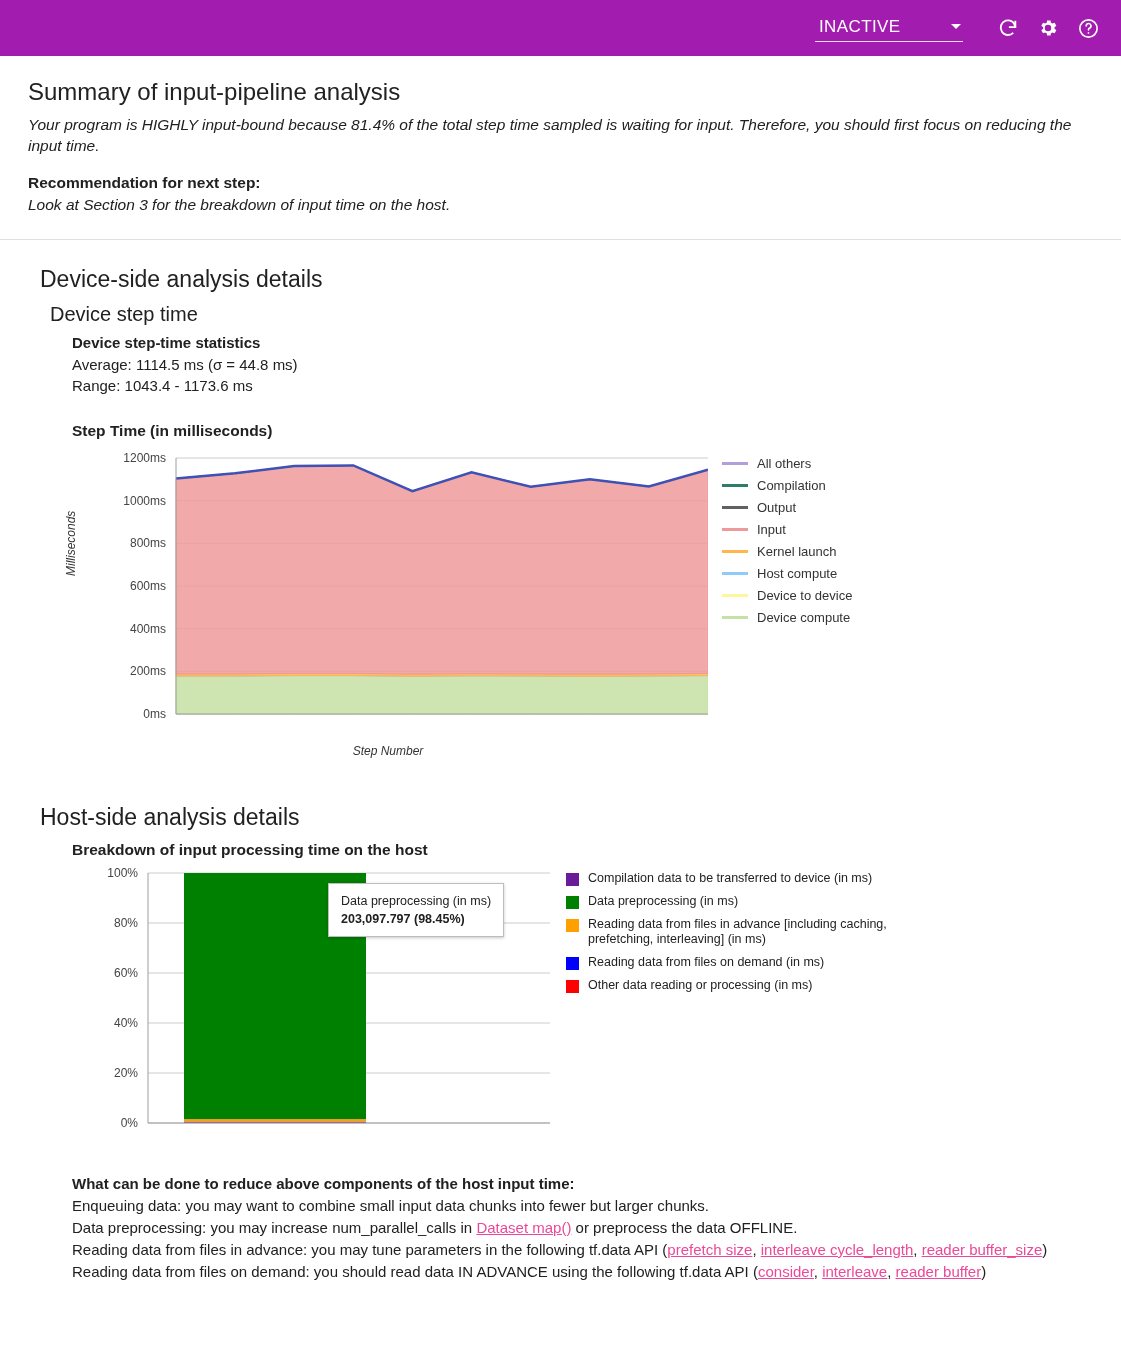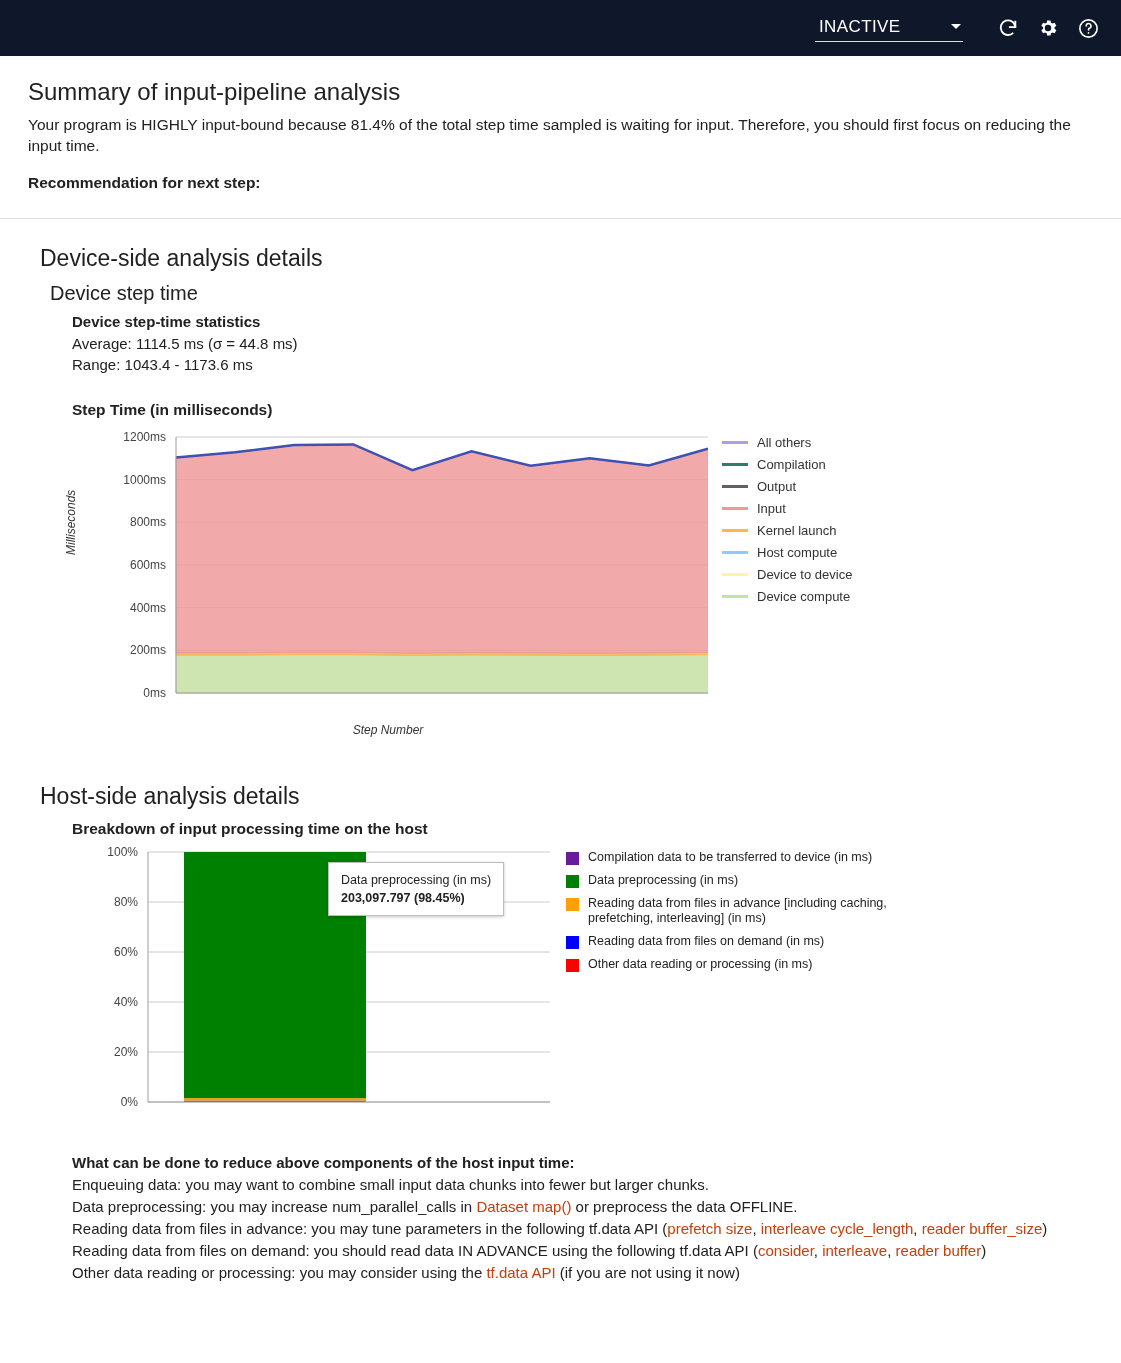--- a/index.html
+++ b/index.html
@@ -9,21 +9,21 @@
     height: 1363px;
     background: #ffffff;
     font-family: "Liberation Sans", sans-serif;
     color: #212121;
     overflow: hidden;
   }
 
   
   .topbar {
     height: 56px;
-    background: #0f172a;
+    background: #a21caf;
     display: flex;
     align-items: center;
     justify-content: flex-end;
     padding: 0 16px;
   }
   .run-select {
     display: flex;
     align-items: center;
     border-bottom: 1px solid rgba(255,255,255,0.85);
     min-width: 148px;
@@ -53,20 +53,21 @@
   
   .section { padding: 0 40px; }
   .summary-block { padding: 22px 28px 24px 28px; border-bottom: 1px solid #e0e0e0; }
   h1.title {
     font-size: 24px;
     font-weight: 400;
     margin: 0 0 8px 0;
     color: #212121;
   }
   .italic-text {
+    font-style: italic;
     font-size: 15.5px;
     line-height: 21px;
     margin: 0;
     color: #212121;
   }
   .rec-label {
     font-weight: bold;
     font-size: 15.5px;
     margin: 18px 0 2px 0;
   }
@@ -138,21 +139,21 @@
     line-height: 18px;
     color: #212121;
     white-space: nowrap;
   }
   .tooltip b { font-weight: bold; text-align: center; }
 
   
   .advice { margin: 14px 0 0 32px; }
   .advice-head { font-weight: bold; font-size: 15px; margin: 0 0 2px 0; }
   .advice p { margin: 0; font-size: 15px; line-height: 22px; }
-  a.lnk { color: #c2410c; cursor: pointer; }
+  a.lnk { color: #ec4899; text-decoration: underline; cursor: pointer; }
 </style>
 </head>
 <body>
 
 <div class="topbar">
   <div class="run-select">
     <span class="value">INACTIVE</span>
     <span class="caret"></span>
   </div>
   <div class="topicon">
@@ -172,20 +173,21 @@
       <path d="M9.6 9.3a2.5 2.5 0 1 1 3.3 2.4c-.6.3-.9.8-.9 1.5v.4" stroke-linecap="round"></path>
       <circle cx="12" cy="16.6" r="0.9" fill="#ffffff" stroke="none"></circle>
     </svg>
   </div>
 </div>
 
 <div class="summary-block">
   <h1 class="title">Summary of input-pipeline analysis</h1>
   <p class="italic-text">Your program is HIGHLY input-bound because 81.4% of the total step time sampled is waiting for input. Therefore, you should first focus on reducing the input time.</p>
   <p class="rec-label">Recommendation for next step:</p>
+  <p class="italic-text">Look at Section 3 for the breakdown of input time on the host.</p>
 </div>
 
 <div class="section">
   <h2 class="section-title">Device-side analysis details</h2>
   <h3 class="sub-title">Device step time</h3>
   <div class="stats-block">
     <p class="stats-head">Device step-time statistics</p>
     <p class="stats-line">Average: 1114.5 ms (σ = 44.8 ms)</p>
     <p class="stats-line">Range: 1043.4 - 1173.6 ms</p>
   </div>
@@ -315,15 +317,14 @@
         </div>
       </div>
   </div>
 
   <div class="advice">
     <p class="advice-head">What can be done to reduce above components of the host input time:</p>
     <p><span>Enqueuing data: you may want to combine small input data chunks into fewer but larger chunks.</span></p>
     <p><span>Data preprocessing: you may increase num_parallel_calls in </span><a class="lnk">Dataset map()</a><span> or preprocess the data OFFLINE.</span></p>
     <p><span>Reading data from files in advance: you may tune parameters in the following tf.data API (</span><a class="lnk">prefetch size</a><span>, </span><a class="lnk">interleave cycle_length</a><span>, </span><a class="lnk">reader buffer_size</a><span>)</span></p>
     <p><span>Reading data from files on demand: you should read data IN ADVANCE using the following tf.data API (</span><a class="lnk">consider</a><span>, </span><a class="lnk">interleave</a><span>, </span><a class="lnk">reader buffer</a><span>)</span></p>
-    <p><span>Other data reading or processing: you may consider using the </span><a class="lnk">tf.data API</a><span> (if you are not using it now)</span></p>
   </div>
 </div>
 
 </body></html>

